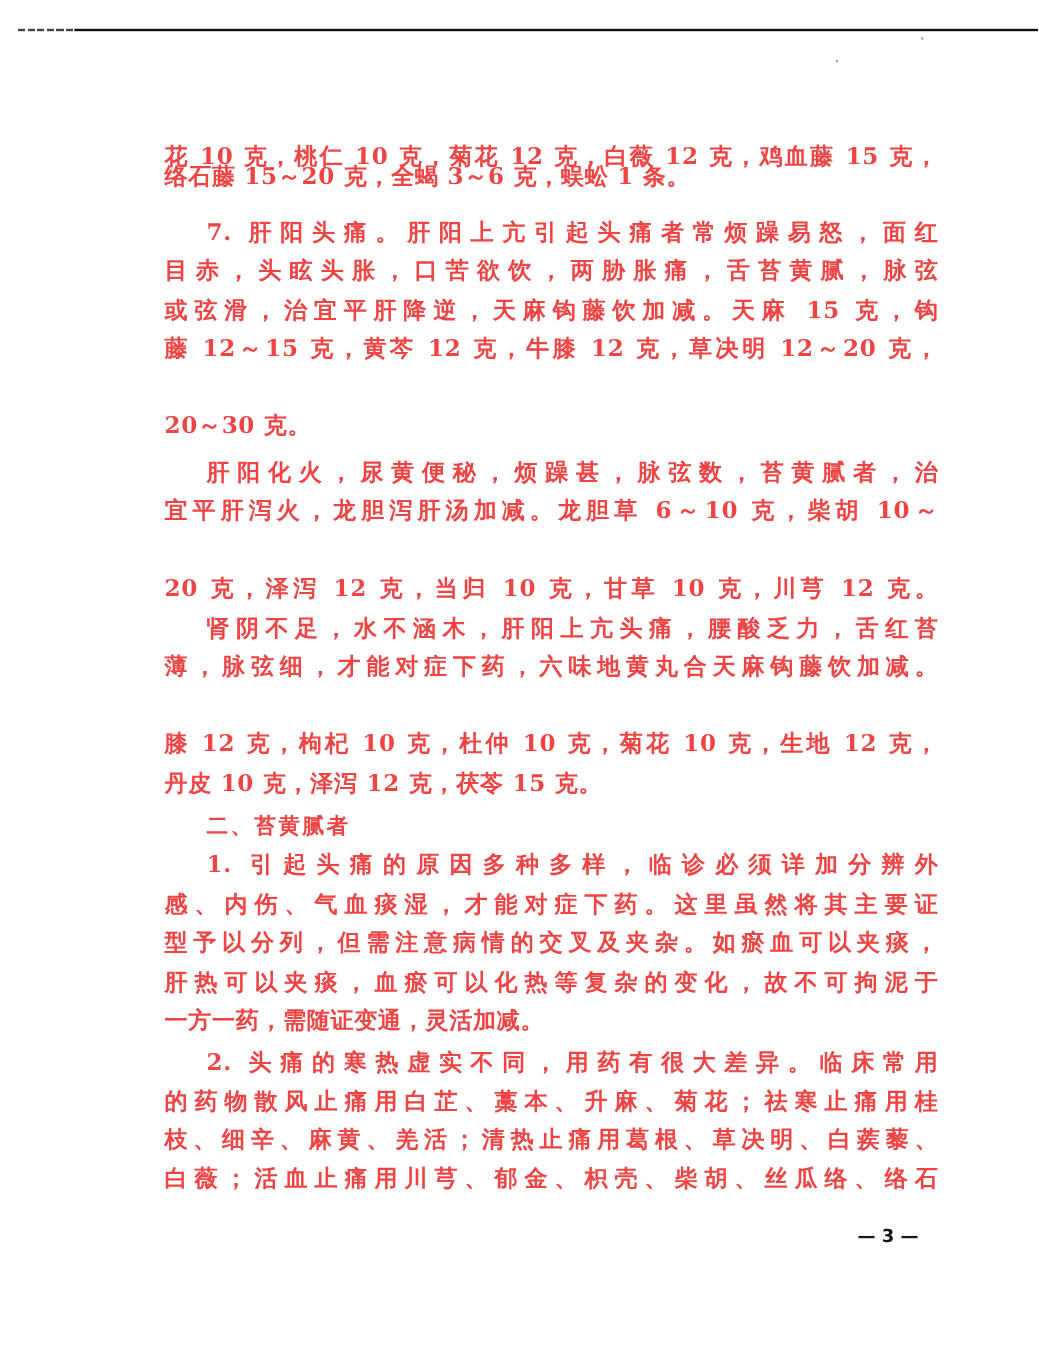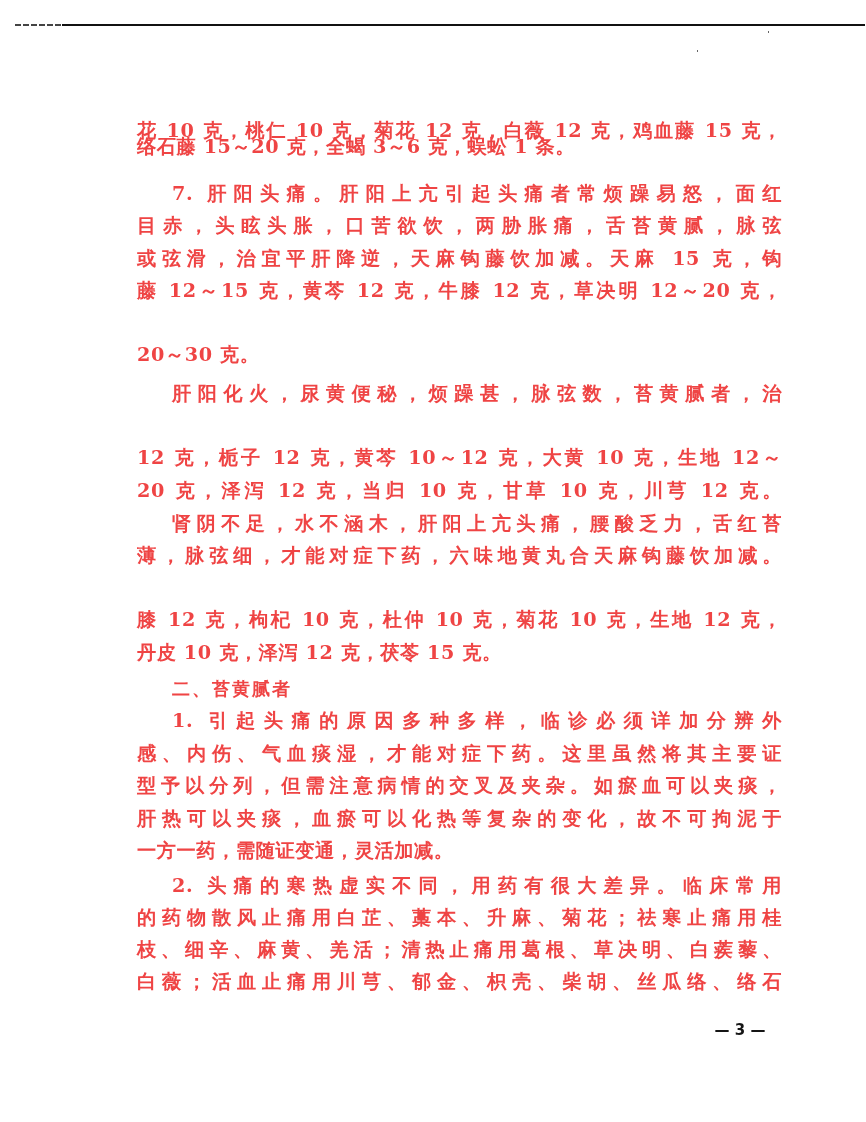--- a/index.html
+++ b/index.html
@@ -98,21 +98,21 @@
 <div class="page">
   <div class="line" style="top:118px;">花 10 克，桃仁 10 克，菊花 12 克，白薇 12 克，鸡血藤 15 克，</div>
   <div class="line last" style="top:134px;">络石藤 15～20 克，全蝎 3～6 克，蜈蚣 1 条。</div>
   <div class="line indent" style="top:181px;">7. 肝阳头痛。肝阳上亢引起头痛者常烦躁易怒，面红</div>
   <div class="line" style="top:213px;">目赤，头眩头胀，口苦欲饮，两胁胀痛，舌苔黄腻，脉弦</div>
   <div class="line" style="top:246px;">或弦滑，治宜平肝降逆，天麻钩藤饮加减。天麻 15 克，钩</div>
   <div class="line" style="top:278px;">藤 12～15 克，黄芩 12 克，牛膝 12 克，草决明 12～20 克，</div>
   <div class="line last" style="top:342px;">20～30 克。</div>
 
   <div class="line indent" style="top:381px;">肝阳化火，尿黄便秘，烦躁甚，脉弦数，苔黄腻者，治</div>
-  <div class="line" style="top:445px;">12 克，栀子 12 克，黄芩 10～12 克，大黄 10 克，生地 12～</div>
+  <div class="line" style="top:413px;">宜平肝泻火，龙胆泻肝汤加减。龙胆草 6～10 克，柴胡 10～</div>
   <div class="line" style="top:478px;">20 克，泽泻 12 克，当归 10 克，甘草 10 克，川芎 12 克。</div>
 
   <div class="line indent" style="top:511px;">肾阴不足，水不涵木，肝阳上亢头痛，腰酸乏力，舌红苔</div>
   <div class="line" style="top:543px;">薄，脉弦细，才能对症下药，六味地黄丸合天麻钩藤饮加减。</div>
   <div class="line" style="top:607px;">膝 12 克，枸杞 10 克，杜仲 10 克，菊花 10 克，生地 12 克，</div>
   <div class="line last" style="top:640px;">丹皮 10 克，泽泻 12 克，茯苓 15 克。</div>
 
   <div class="line heading" style="top:676px;">二、苔黄腻者</div>
 
   <div class="line indent" style="top:708px;">1. 引起头痛的原因多种多样，临诊必须详加分辨外</div>

